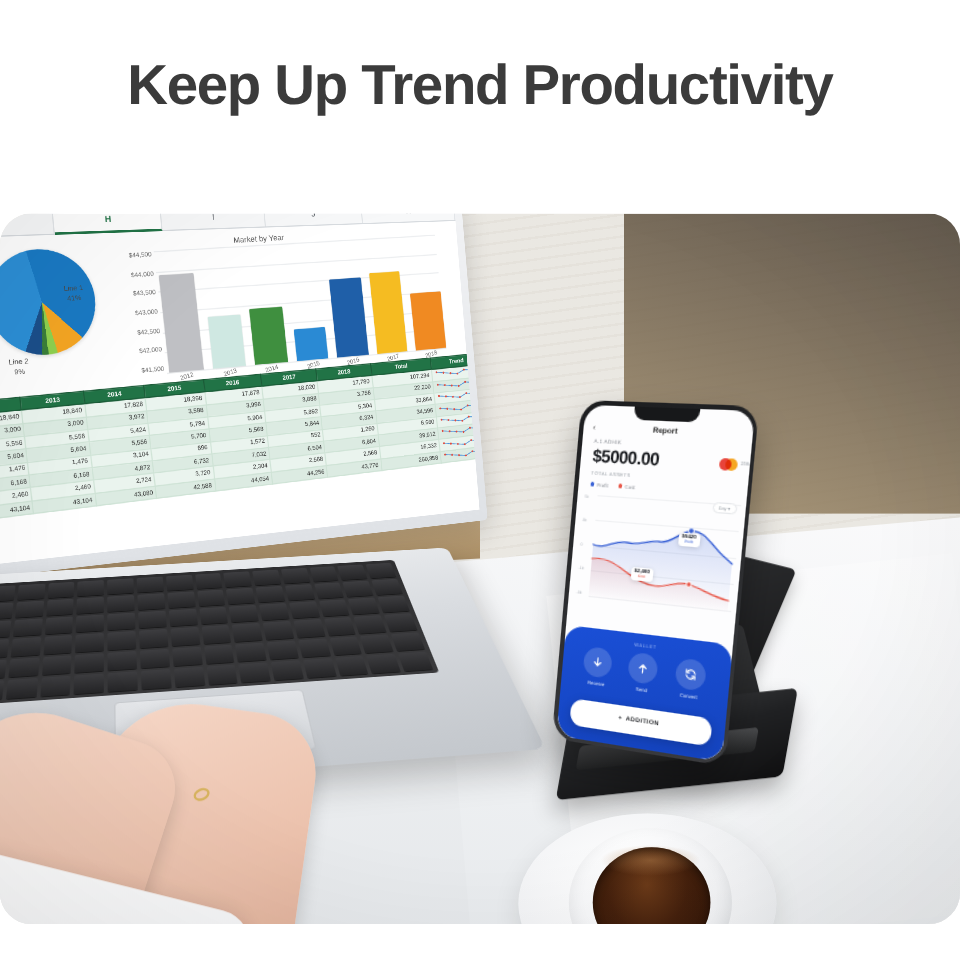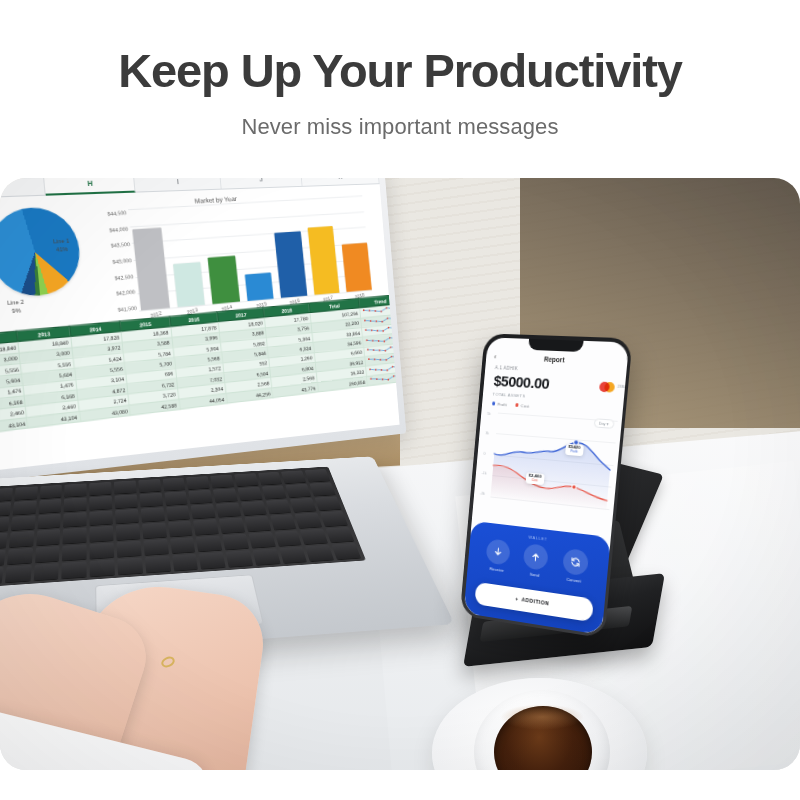--- a/index.html
+++ b/index.html
@@ -234,22 +234,21 @@
 
   .vignette { position: absolute; inset: 0; pointer-events: none;
      background: radial-gradient(ellipse at 50% 45%, rgba(0,0,0,0) 58%, rgba(0,0,0,.07) 100%); }
 </style>
 </head>
 <body>
 
 <div class="page">
 
   <div class="header">
-    <div class="headline">Keep Up Your Productivity</div>
-    <div class="subhead">Never miss important messages</div>
+    <div class="headline">Keep Up Trend Productivity</div>
   </div>
 
   <div class="photo">
     <div class="desk"></div>
     <div class="desk-grain"></div>
     <div class="desk-dark"></div>
     <div class="desk-edge2"></div>
     <div class="cloth"></div>
     <div class="cloth2"></div>
     <div class="cloth-fold"></div>

